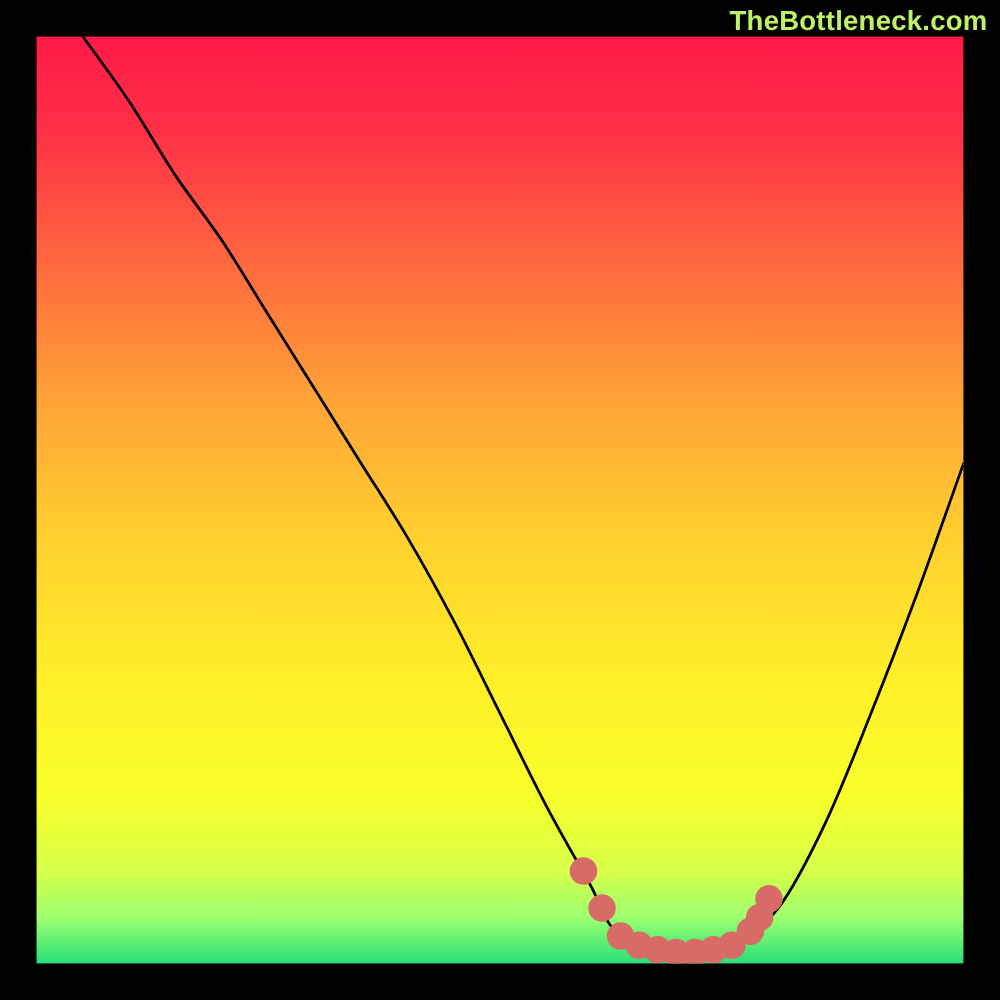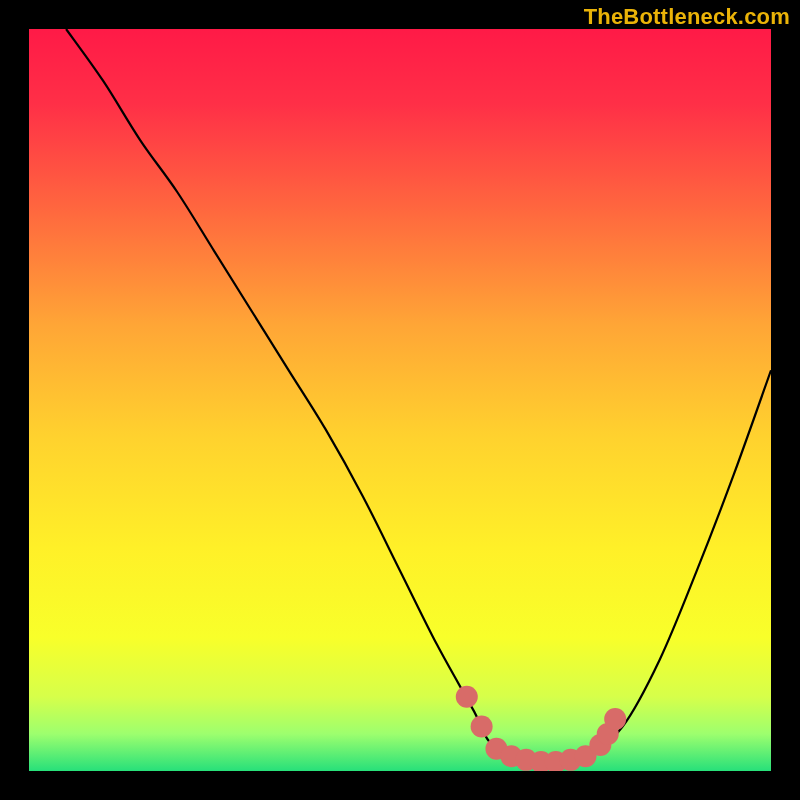--- a/index.html
+++ b/index.html
@@ -18,21 +18,21 @@
     height: 742px;
     overflow: hidden;
   }
   .watermark {
     position: absolute;
     top: 4px;
     right: 10px;
     font-family: Arial, Helvetica, sans-serif;
     font-size: 22px;
     font-weight: 600;
-    color: #eab308;
+    color: #bef264;
     letter-spacing: 0.2px;
   }
   svg { display: block; }
 </style>
 </head>
 <body>
 
 <div class="frame">
   <div class="watermark">TheBottleneck.com</div>
   <div class="plot">

